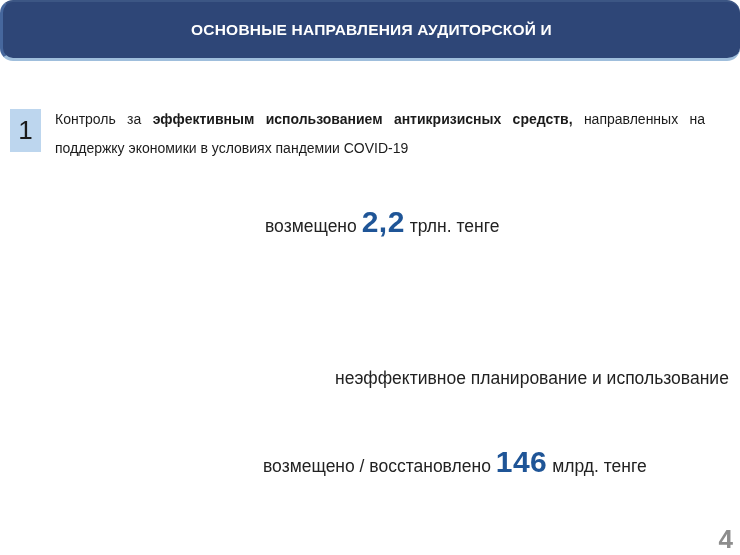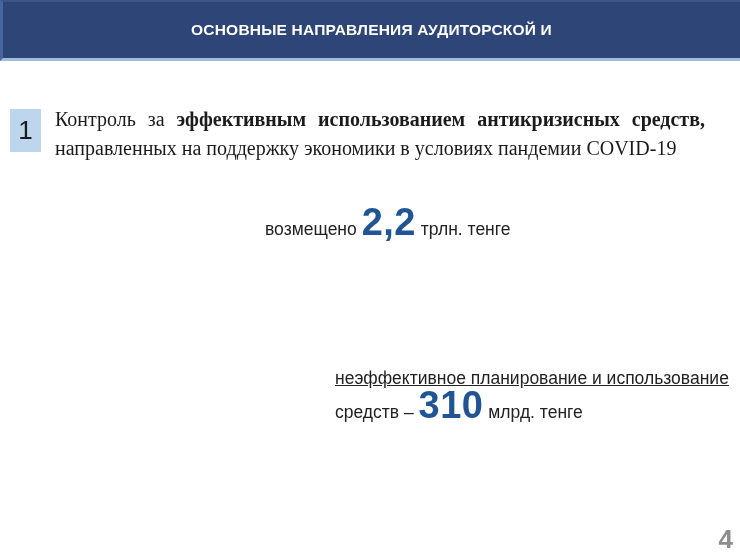--- a/index.html
+++ b/index.html
@@ -10,41 +10,42 @@
   
   .titlebar{
     position:absolute;top:0;left:0;width:740px;height:61px;box-sizing:border-box;
     background:#2E4677;
     border-left:3px solid #46679D;
     border-top:2px solid #3C5684;
     border-bottom:3px solid #9FBEDC;
     display:flex;flex-direction:column;justify-content:center;align-items:center;
     color:#ffffff;font-weight:bold;font-size:15.5px;line-height:20px;text-align:center;
     letter-spacing:0.2px;
+    border-radius:13px;
   }
   
   .badge{
     position:absolute;left:10px;top:109px;width:31px;height:43px;
     background:#BDD6EE;color:#1b1b1b;font-size:26px;
     display:flex;align-items:center;justify-content:center;
   }
   
   .lead{
     position:absolute;left:55px;top:105px;width:650px;margin:0;
-    font-size:20px;line-height:28.5px;text-align:justify;color:#1b1b1b;font-family:Liberation Serif, serif;
+    font-size:14px;line-height:28.5px;text-align:justify;color:#1b1b1b;
   }
   .lead .b{font-weight:bold;}
   
   .stat{position:absolute;font-size:17.5px;color:#222222;white-space:nowrap;line-height:36px;}
-  .stat .big{font-size:38px;font-weight:bold;color:#1F5597;letter-spacing:0.5px;}
+  .stat .big{font-size:30px;font-weight:bold;color:#1F5597;letter-spacing:0.5px;}
   .stat.plain{line-height:20px;}
   .s1{left:265px;top:204px;}
   .s2{left:256px;top:256px;}
   .s3{left:335px;top:315px;}
-  .s4a{left:335px;top:368px;text-decoration:underline;}
+  .s4a{left:335px;top:368px;}
   .s4b{left:335px;top:387px;}
   .s5{left:263px;top:444px;}
   
   .pagenum{
     position:absolute;right:7px;bottom:1px;
     font-size:26px;font-weight:bold;color:#8D8D8D;line-height:1.1;
   }
 </style>
 </head>
 <body>
@@ -58,18 +59,18 @@
   <div class="badge">1</div>
 
   <p class="lead"><span>Контроль за </span><span class="b">эффективным использованием антикризисных средств,</span><span> направленных на поддержку экономики в условиях пандемии COVID-19</span></p>
 
   <div class="stat s1"><span>возмещено </span><span class="big">2,2</span><span> трлн. тенге</span></div>
 
 
 
   <div class="stat plain s4a">неэффективное планирование и использование</div>
 
-  <div class="stat s4b"><span>средств – </span><span class="big">310</span><span> млрд. тенге</span></div>
 
+  <div class="stat s5"><span>возмещено / восстановлено </span><span class="big">146</span><span> млрд. тенге</span></div>
 
   <div class="pagenum">4</div>
 
 </div>
 
 </body></html>

